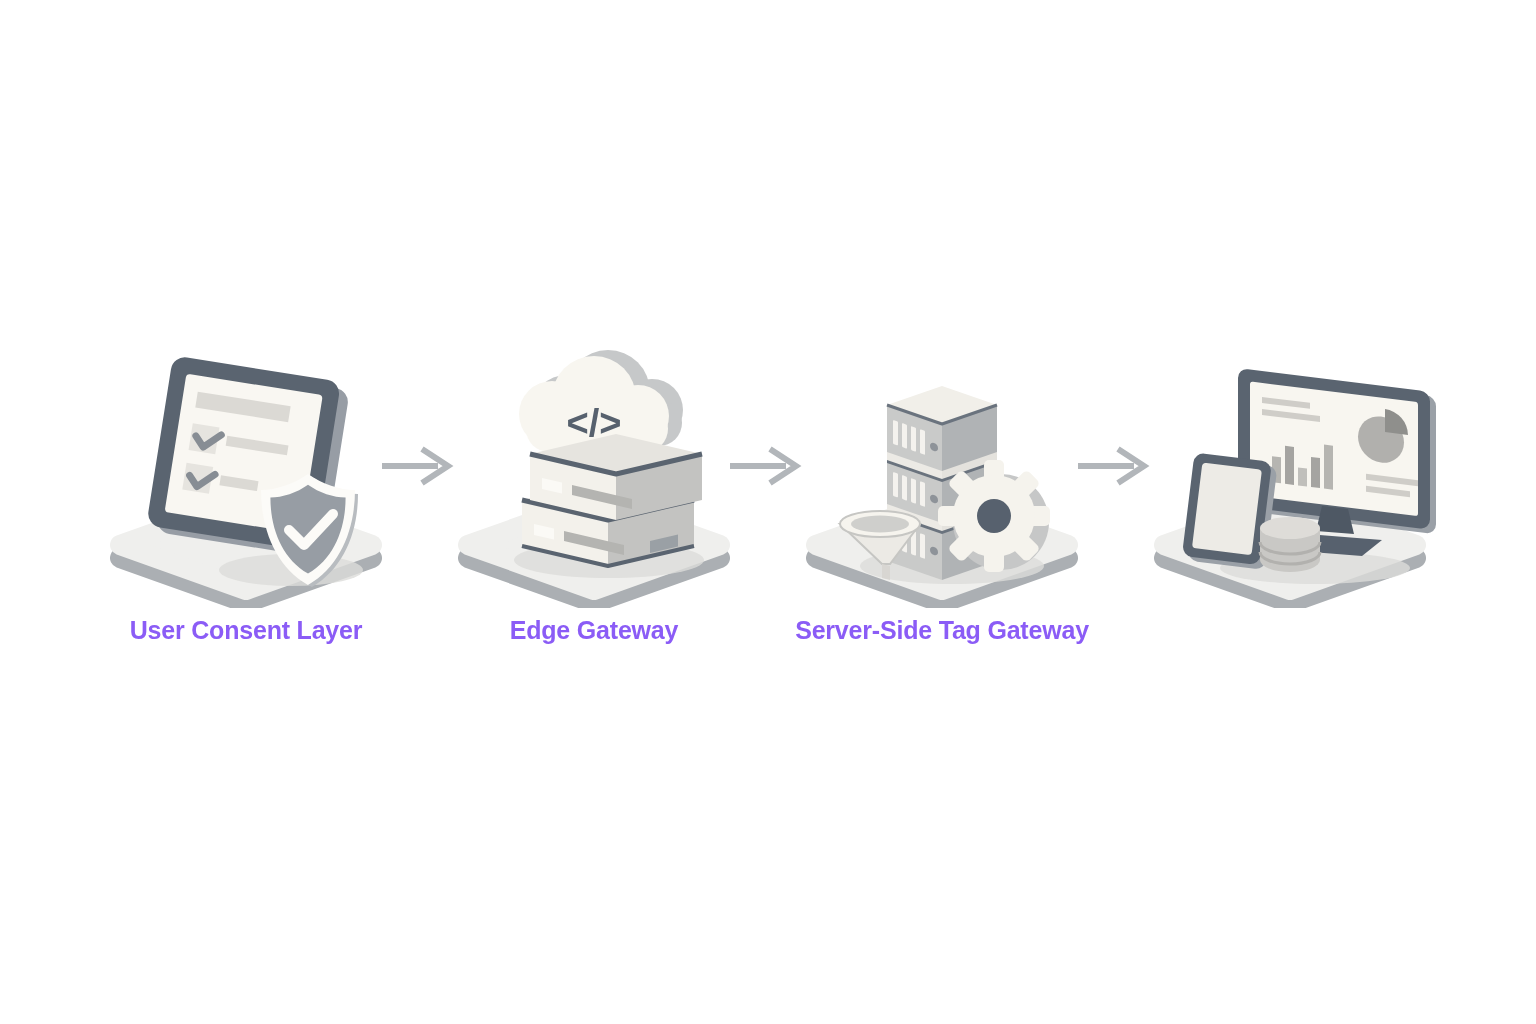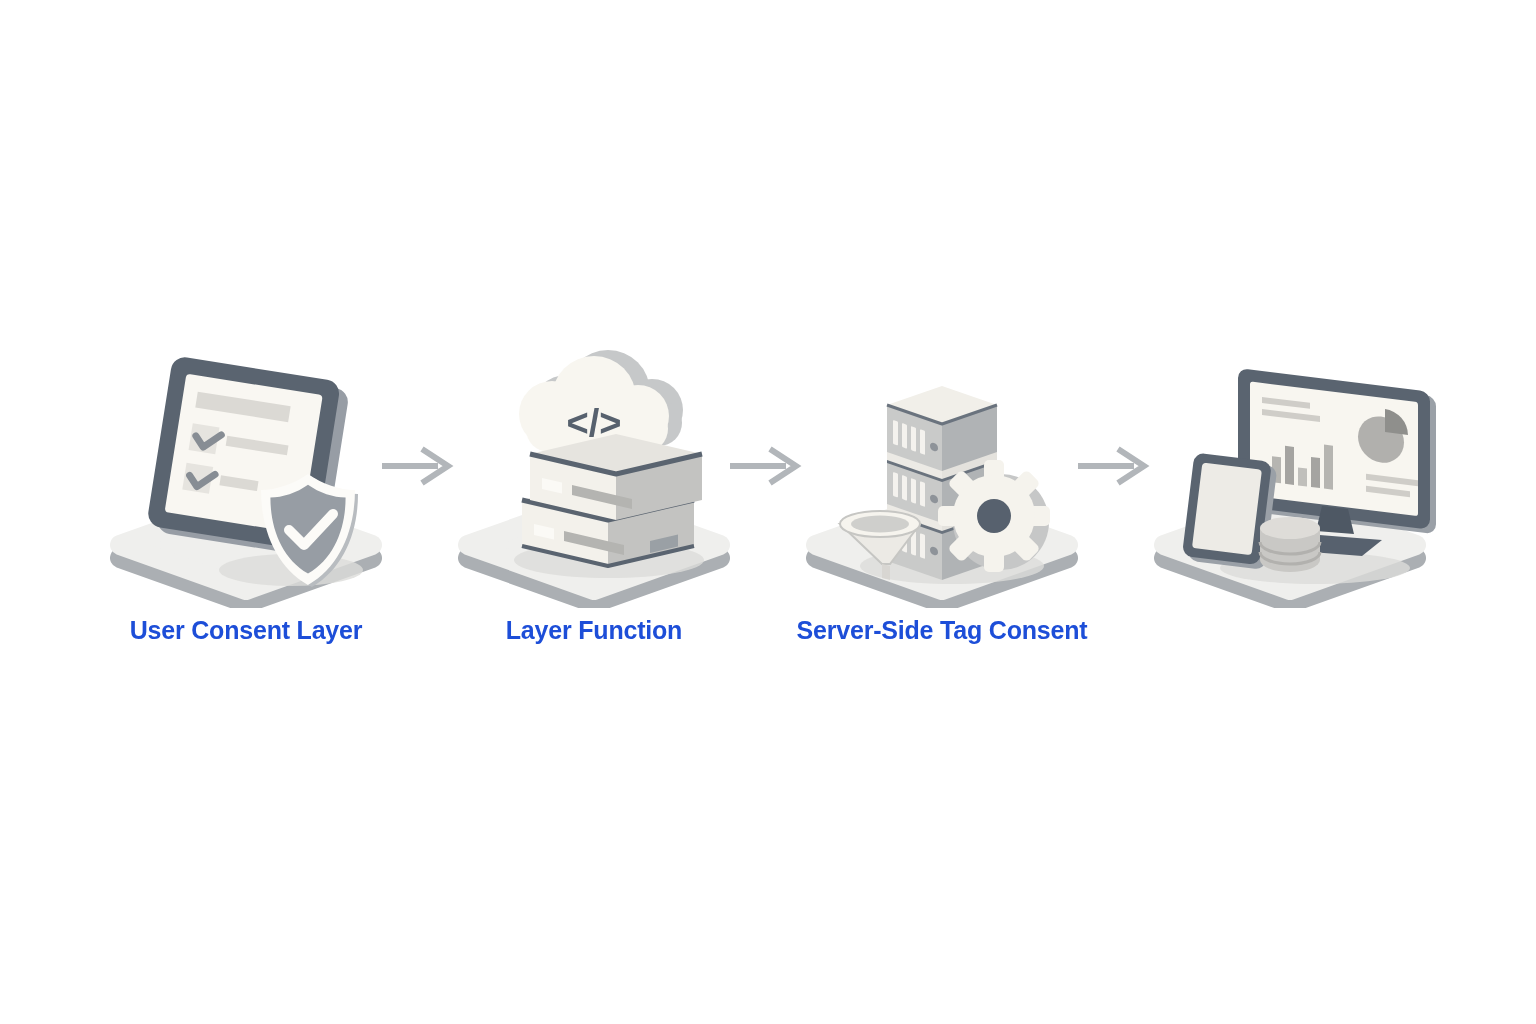--- a/index.html
+++ b/index.html
@@ -35,21 +35,21 @@
   .stage svg.icon {
     width: 300px;
     height: 260px;
     display: block;
   }
   .stage-label {
     margin-top: 8px;
     font-size: 25px;
     font-weight: 700;
     letter-spacing: -0.2px;
-    color: #1d4ed8;
+    color: #8b5cf6;
     text-align: center;
     white-space: nowrap;
   }
   .arrow {
     width: 84px;
     margin: 96px -24px 0 -24px;
     flex: none;
   }
 </style>
 </head>
@@ -130,21 +130,21 @@
           <g transform="translate(8,-46)">
             <path d="M78 152 L164 132 L250 152 L164 172 Z" fill="#e6e4df"></path>
             <path d="M78 152 L164 172 L164 218 L78 198 Z" fill="#f3f1eb"></path>
             <path d="M164 172 L250 152 L250 198 L164 218 Z" fill="#c3c3c1"></path>
             <path d="M78 152 L164 172 L250 152" stroke="#5a6470" stroke-width="5" fill="none" stroke-linejoin="round"></path>
             <path d="M90 176 l20 4.6 v11 l-20 -4.6 Z" fill="#fbfaf6"></path>
             <path d="M120 183 l60 14 v10 l-60 -14 Z" fill="#b4b4b1"></path>
           </g>
         </g>
       </svg>
-      <div class="stage-label">Layer Function</div>
+      <div class="stage-label">Edge Gateway</div>
     </div>
 
     <div class="arrow">
       <svg width="84" height="44" viewBox="0 0 84 44">
         <path d="M4 22 H60" stroke="#b2b6ba" stroke-width="6" fill="none"></path>
         <path d="M44 5 L70 22 L44 39" stroke="#b2b6ba" stroke-width="6" fill="none" stroke-linejoin="miter"></path>
       </svg>
     </div>
 
     <div class="stage">
@@ -206,21 +206,21 @@
             <rect x="-10" y="-56" width="20" height="26" rx="5" transform="rotate(135)"></rect>
             <rect x="-10" y="-56" width="20" height="26" rx="5" transform="rotate(180)"></rect>
             <rect x="-10" y="-56" width="20" height="26" rx="5" transform="rotate(225)"></rect>
             <rect x="-10" y="-56" width="20" height="26" rx="5" transform="rotate(270)"></rect>
             <rect x="-10" y="-56" width="20" height="26" rx="5" transform="rotate(315)"></rect>
           </g>
           <circle r="41" fill="#f5f3ed"></circle>
           <circle r="17" fill="#57616e"></circle>
         </g>
       </svg>
-      <div class="stage-label">Server-Side Tag Consent</div>
+      <div class="stage-label">Server-Side Tag Gateway</div>
     </div>
 
     <div class="arrow">
       <svg width="84" height="44" viewBox="0 0 84 44">
         <path d="M4 22 H60" stroke="#b2b6ba" stroke-width="6" fill="none"></path>
         <path d="M44 5 L70 22 L44 39" stroke="#b2b6ba" stroke-width="6" fill="none" stroke-linejoin="miter"></path>
       </svg>
     </div>
 
     <div class="stage">

